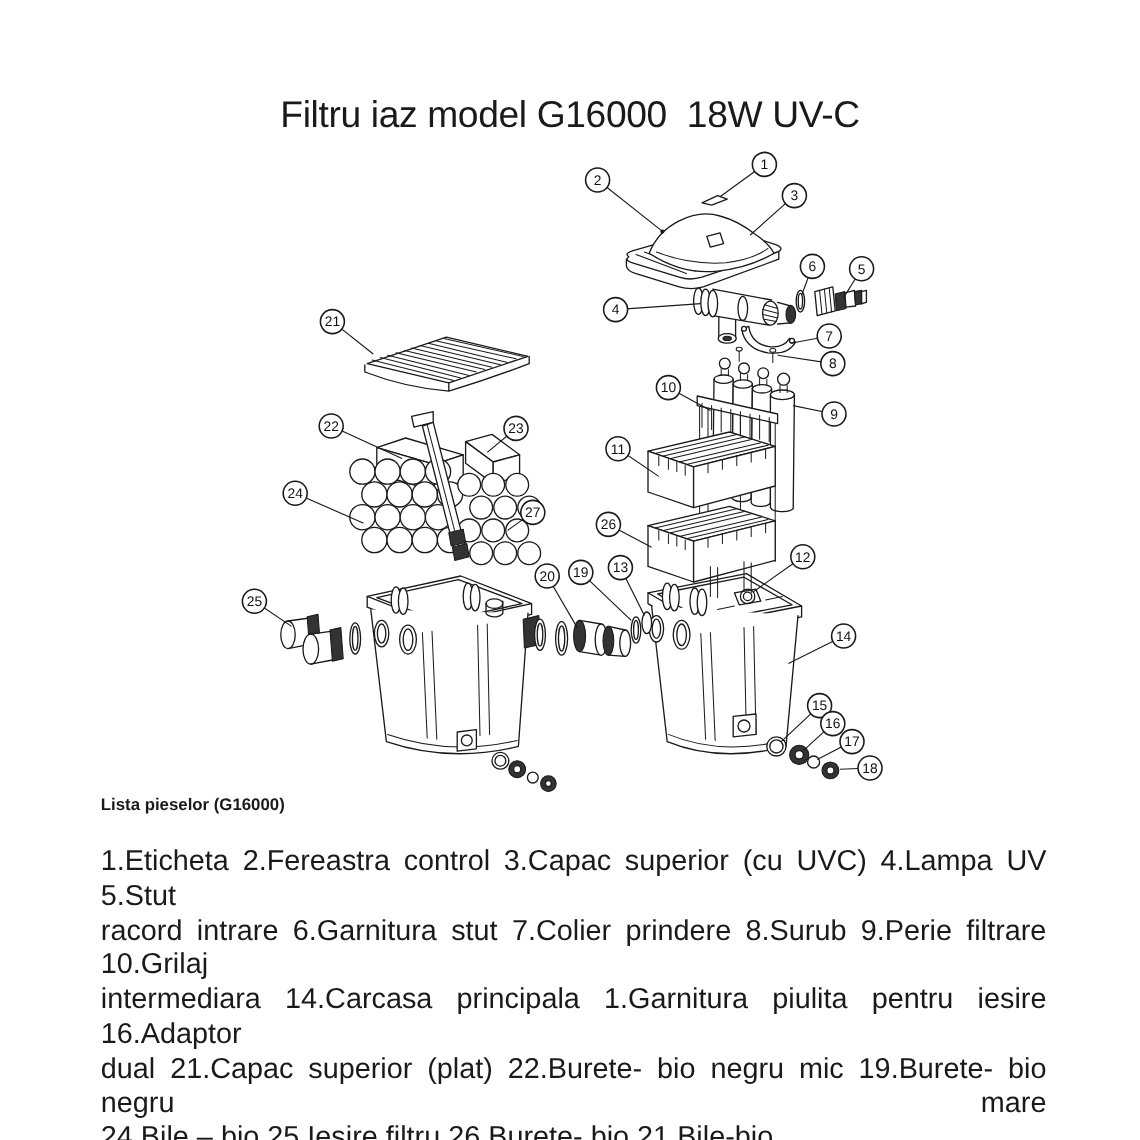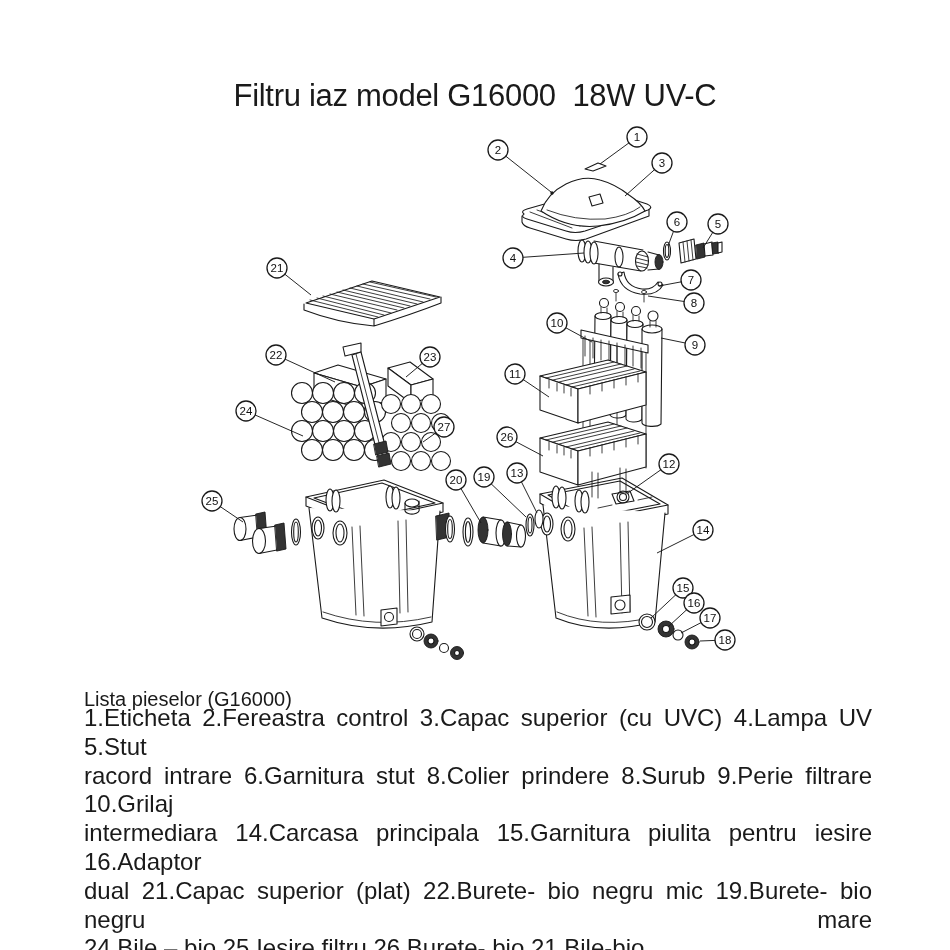--- a/index.html
+++ b/index.html
@@ -1,21 +1,21 @@
 <!DOCTYPE html>
 <html><head>
 <meta charset="utf-8">
 <style>
   html,body{margin:0;padding:0;background:#fff;}
   .page{position:relative;width:950px;height:950px;background:#fff;overflow:hidden;
         font-family:"Liberation Sans",sans-serif;color:#1a1a1a;}
   .title{position:absolute;top:78px;left:0;width:100%;text-align:center;
          font-size:31px;font-weight:normal;letter-spacing:-0.3px;white-space:pre;}
   #art{position:absolute;top:0;left:0;width:950px;height:950px;}
-  .lh{position:absolute;left:84px;top:688px;font-size:20px;font-weight:normal;}
+  .lh{position:absolute;left:84px;top:662px;font-size:14px;font-weight:bold;}
   .plist{position:absolute;left:84px;top:704px;width:788px;font-size:24px;line-height:28.8px;}
   .pline{text-align:justify;text-align-last:justify;}
   .pline.last{text-align-last:left;}
   .ln{stroke:#1a1a1a;stroke-width:1.1;fill:none;stroke-linecap:round;stroke-linejoin:round;}
   .th{stroke:#1a1a1a;stroke-width:0.85;fill:none;stroke-linecap:round;}
   .wh{fill:#fff;}
   .dk{fill:#333;stroke:#1a1a1a;stroke-width:0.9;}
   .ld{stroke:#1a1a1a;stroke-width:0.95;}
   .co{fill:#fff;stroke:#1a1a1a;stroke-width:1.3;}
   .cn{font:11.5px "Liberation Sans",sans-serif;text-anchor:middle;fill:#111;}
@@ -409,18 +409,18 @@
         <g>
           <circle cx="444" cy="427" r="10" class="co"></circle>
           <text x="444" y="431" class="cn">27</text>
         </g>
       </g>
   </svg>
 
   <div class="lh">Lista pieselor (G16000)</div>
   <div class="plist">
     <div class="pline">1.Eticheta  2.Fereastra control  3.Capac superior (cu UVC)   4.Lampa UV   5.Stut</div>
-    <div class="pline">racord intrare  6.Garnitura stut  8.Colier prindere  8.Surub  9.Perie filtrare  10.Grilaj</div>
-    <div class="pline">intermediara   14.Carcasa principala  15.Garnitura piulita pentru iesire  16.Adaptor</div>
+    <div class="pline">racord intrare  6.Garnitura stut  7.Colier prindere  8.Surub  9.Perie filtrare  10.Grilaj</div>
+    <div class="pline">intermediara   14.Carcasa principala  1.Garnitura piulita pentru iesire  16.Adaptor</div>
     <div class="pline">dual  21.Capac superior (plat)  22.Burete- bio negru mic  19.Burete- bio negru mare</div>
     <div class="pline last">24.Bile – bio  25.Iesire filtru  26.Burete- bio  21.Bile-bio</div>
   </div>
 </div>
 
 </body></html>

